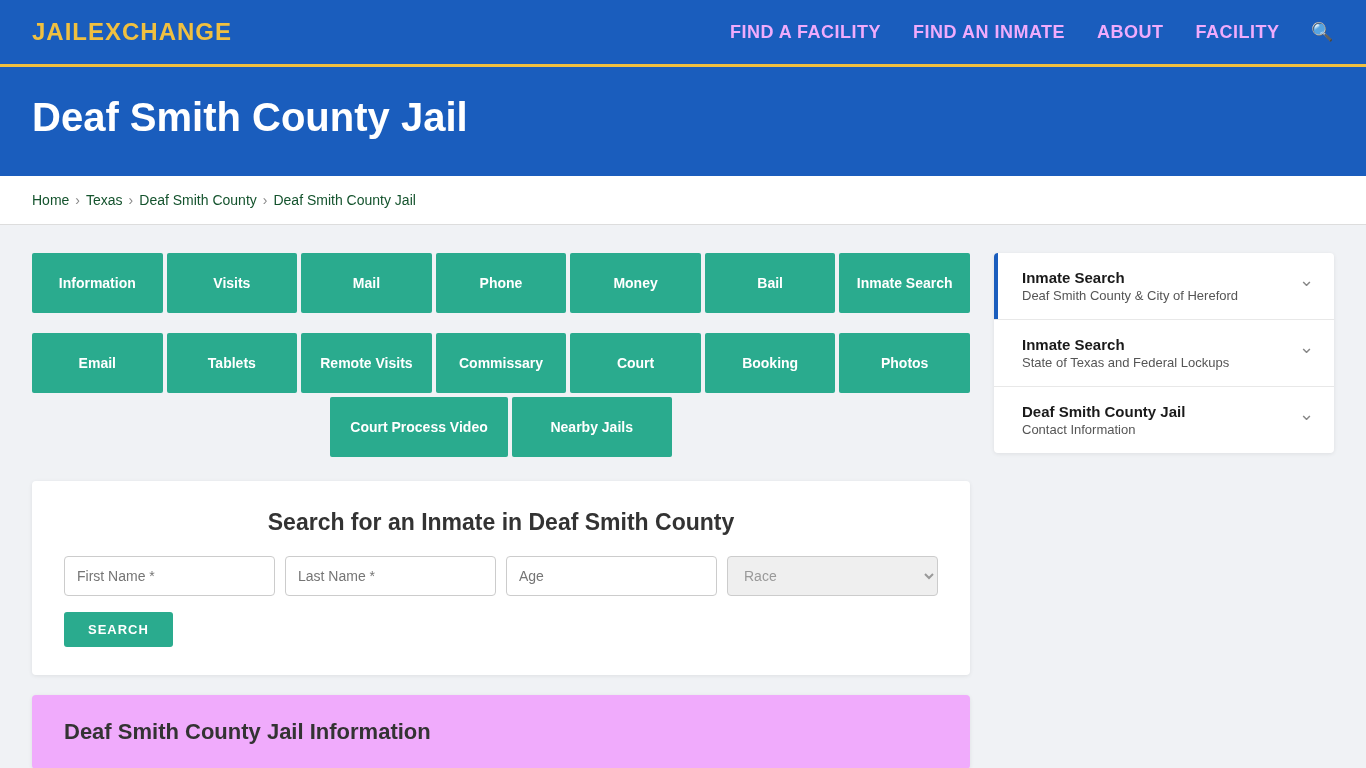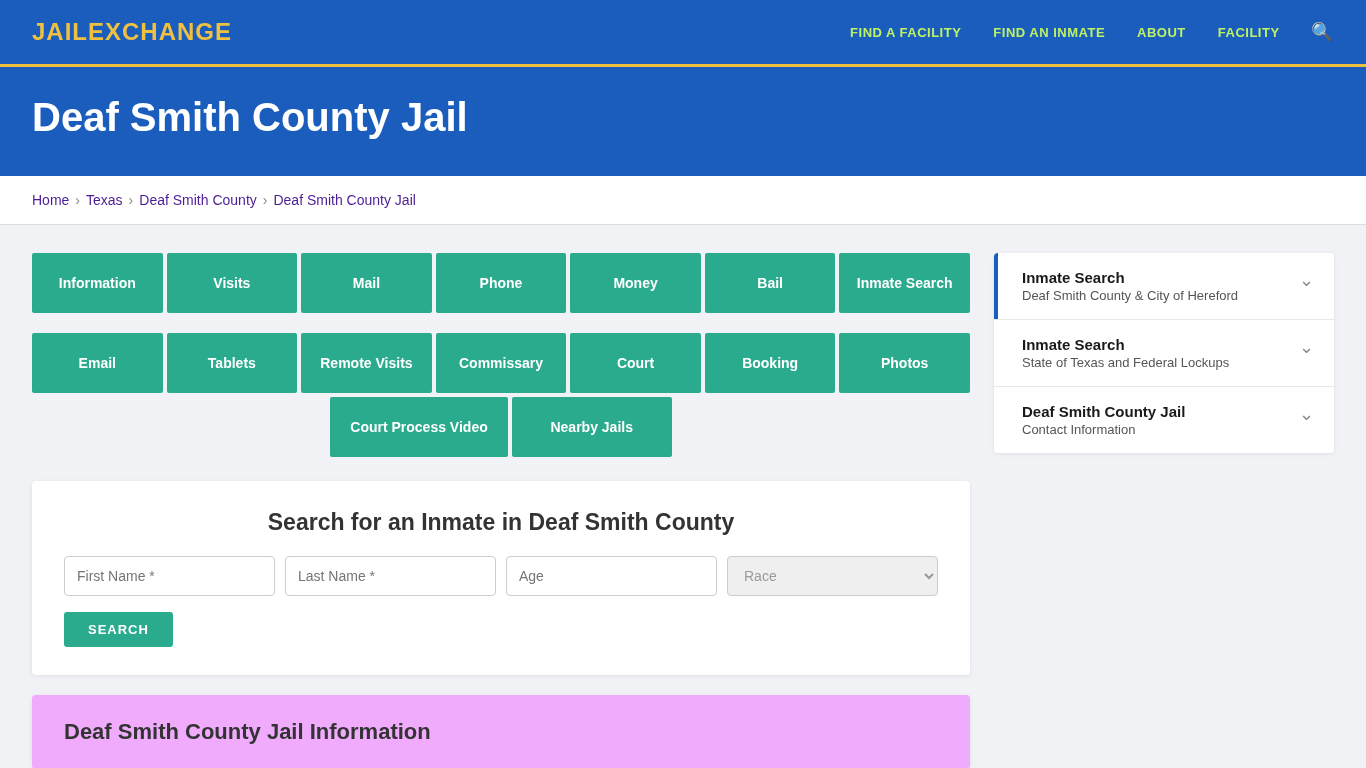--- a/index.html
+++ b/index.html
@@ -21,23 +21,23 @@
       letter-spacing: 1px;
     }
     .logo span { color: #f0c040; }
     .nav-links {
       display: flex;
       align-items: center;
       gap: 32px;
       list-style: none;
     }
     .nav-links li a {
-      color: #bef264;
+      color: #f0abfc;
       text-decoration: none;
-      font-size: 13px;
+      font-size: 18px;
       font-weight: 700;
       letter-spacing: 0.5px;
     }
     .search-icon-nav {
       color: #fff;
       font-size: 18px;
       cursor: pointer;
     }
     .nav-divider {
       height: 3px;
@@ -59,21 +59,21 @@
     
     .breadcrumb {
       padding: 16px 32px;
       background: #fff;
       font-size: 14px;
       display: flex;
       align-items: center;
       gap: 6px;
       border-bottom: 1px solid #ddd;
     }
-    .breadcrumb a { color: #4c1d95; text-decoration: none; }
+    .breadcrumb a { color: #14532d; text-decoration: none; }
     .breadcrumb span { color: #888; }
 
     
     .main-wrapper {
       padding: 28px 32px;
       display: flex;
       gap: 24px;
       align-items: flex-start;
     }
     .content-left { flex: 1; }

